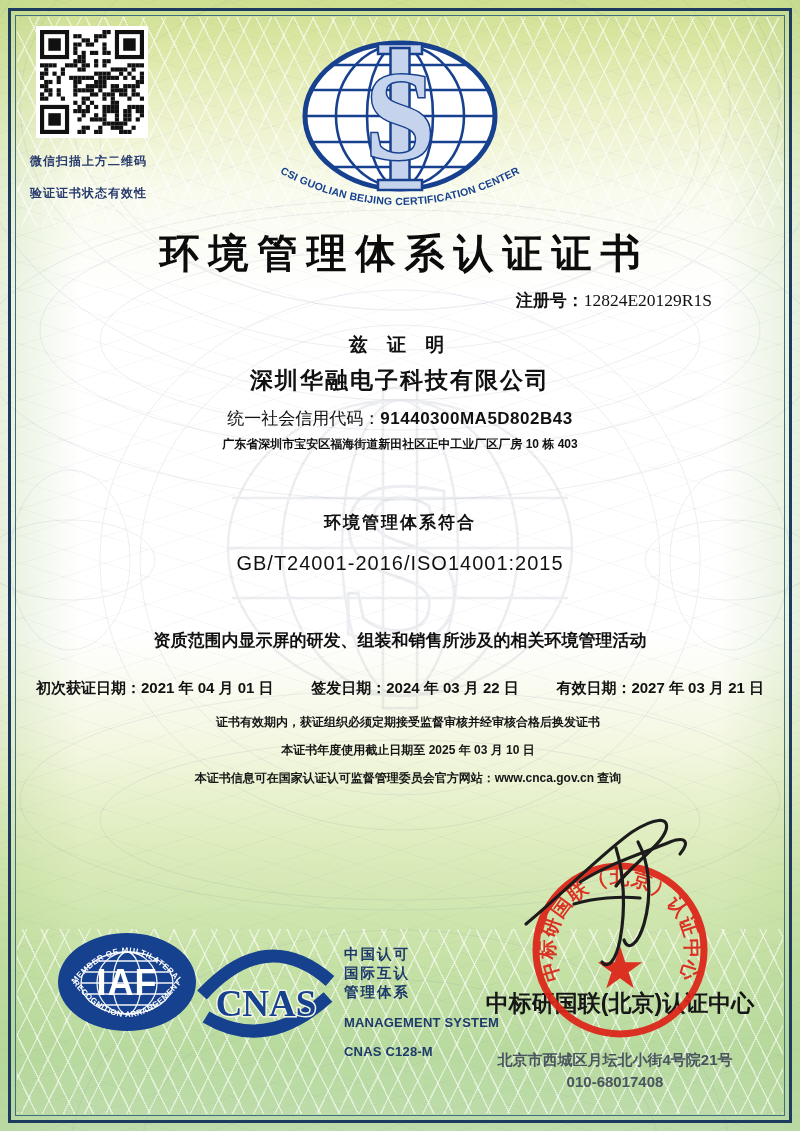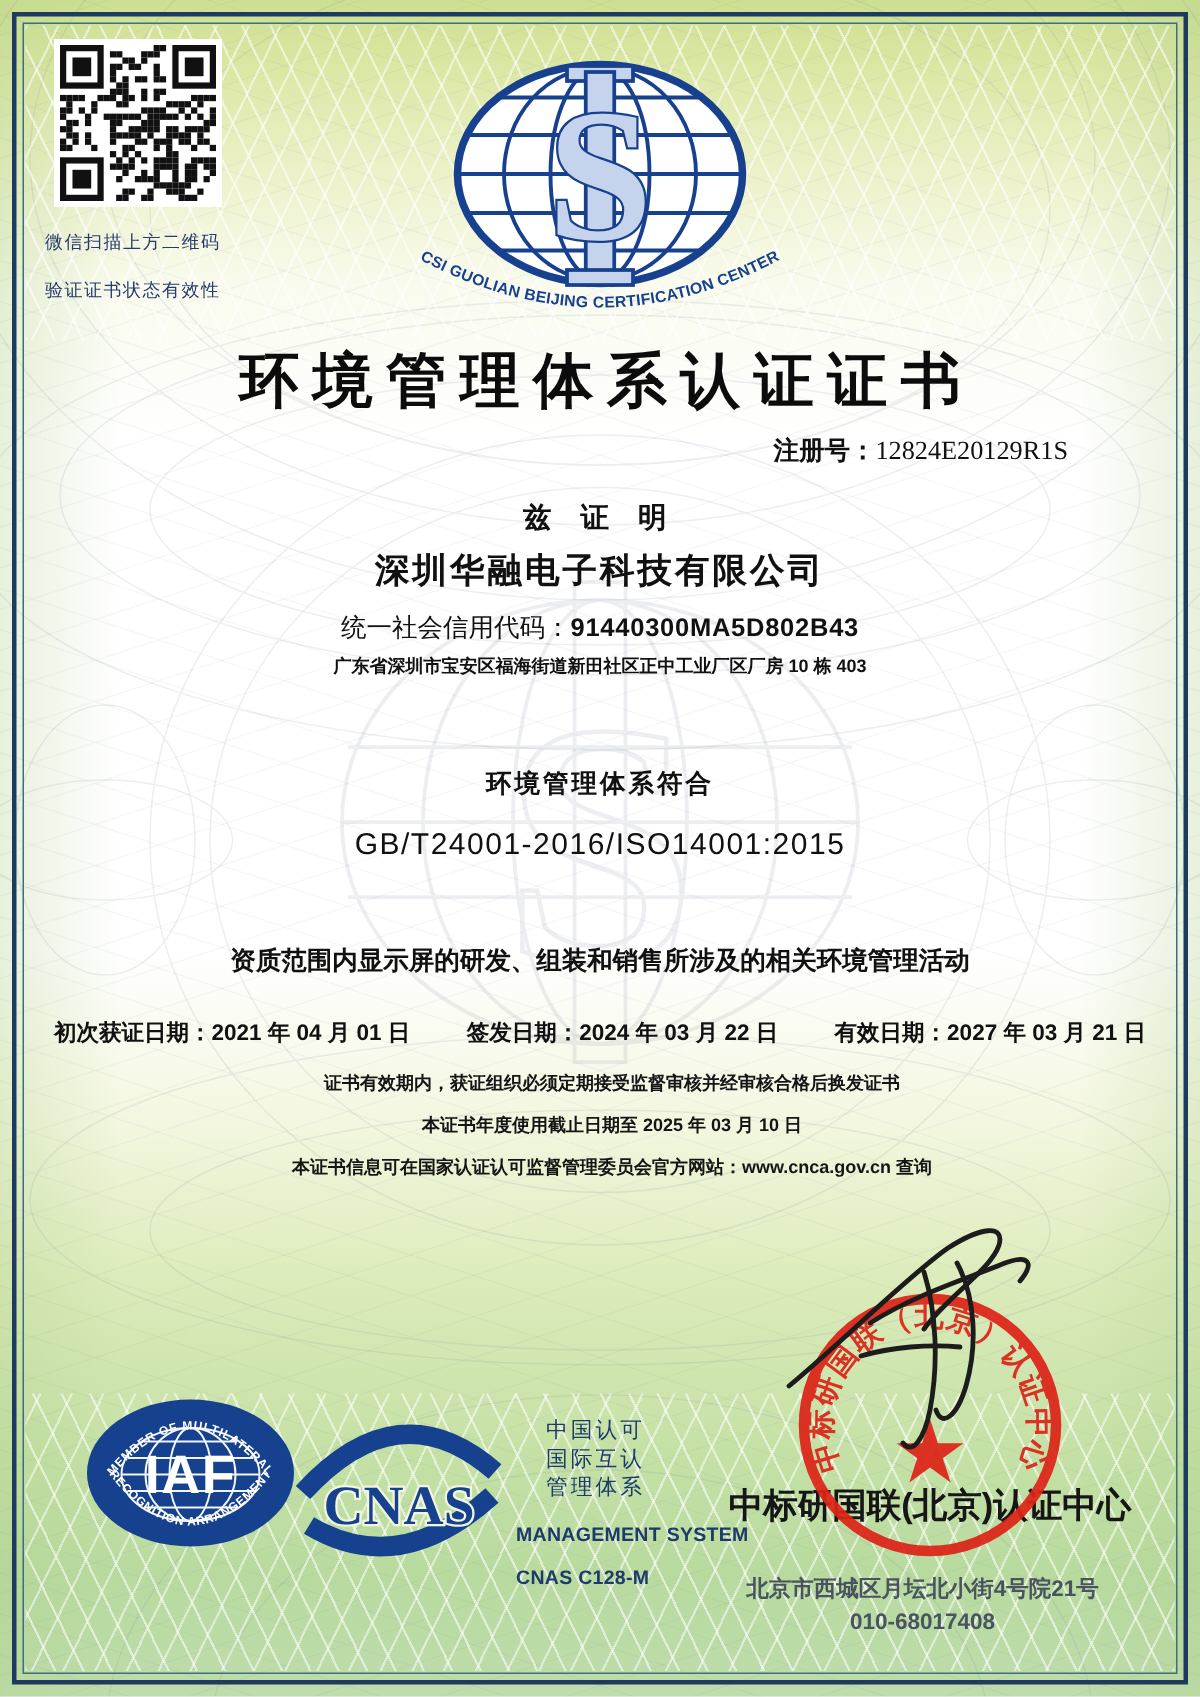--- a/index.html
+++ b/index.html
@@ -24,42 +24,42 @@
     background-image:
       repeating-linear-gradient(64deg, rgba(255,255,255,.55) 0 1.5px, transparent 1.5px 17px),
       repeating-linear-gradient(-64deg, rgba(255,255,255,.5) 0 1.5px, transparent 1.5px 19px);}
   .hatch-top{top:17px;height:210px;}
   .hatch-bottom{bottom:17px;height:185px;}
   .deco{position:absolute;inset:0;pointer-events:none;z-index:1;}
   .abs{position:absolute;}
   .ctr{left:0;right:0;text-align:center;}
   .qr-block{left:30px;top:26px;z-index:3;}
   .qr-code{width:112px;height:112px;background:#fff;padding:4px;box-sizing:border-box;margin-left:6px;}
-  .qr-cap{font-size:12px;font-weight:normal;color:#273a6e;letter-spacing:1px;margin-top:15px;}
+  .qr-cap{font-size:12px;font-weight:bold;color:#273a6e;letter-spacing:1px;margin-top:15px;}
   .logo-svg{left:270px;top:36px;z-index:3;}
   .title{top:226px;font-size:40px;font-weight:bold;letter-spacing:9px;text-indent:9px;color:#0c0c0c;z-index:3;}
   .regno{top:289px;right:88px;font-size:17px;z-index:3;}
   .regno .lbl{font-weight:bold;}
   .regno .val{font-family:"Liberation Serif","DejaVu Serif",serif;font-size:17.5px;}
   .certify{top:332px;font-size:19px;font-weight:600;letter-spacing:7px;z-index:3;}
   .company{top:365px;font-size:23px;font-weight:600;letter-spacing:2px;z-index:3;}
   .credit{top:407px;font-size:17px;z-index:3;}
   .credit .val{font-weight:bold;letter-spacing:.5px;}
   .address{top:436px;font-size:12px;font-weight:700;z-index:3;}
   .sysline{top:511px;font-size:17px;font-weight:600;letter-spacing:2px;z-index:3;}
   .standard{top:552px;font-size:20px;font-weight:400;letter-spacing:1px;z-index:3;}
   .scope-title{top:597px;font-size:17px;font-weight:600;letter-spacing:1px;z-index:3;}
   .scope{top:629px;font-size:17px;font-weight:700;z-index:3;}
   .dates{top:679px;left:0;right:0;display:flex;justify-content:space-between;padding:0 36px;
     font-size:15px;font-weight:600;z-index:3;}
   .notes{top:708px;font-size:12px;font-weight:600;line-height:28px;z-index:3;color:#151515;margin-left:16px;}
   .iaf-svg{left:54px;top:929px;z-index:3;}
   .cnas-svg{left:196px;top:937px;z-index:3;}
   .cnas-text{left:344px;top:945px;color:#1d3a6b;z-index:3;line-height:19px;}
-  .cnas-text .cn{font-size:14.5px;font-weight:normal;letter-spacing:2px;margin-left:20px;}
+  .cnas-text .cn{font-size:14.5px;font-weight:bold;letter-spacing:2px;}
   .cnas-text .en{font-size:13px;font-weight:bold;letter-spacing:.2px;line-height:17px;margin-top:12px;}
   .org-name{left:468px;top:988px;width:304px;text-align:center;font-size:23px;font-weight:600;color:#161616;z-index:2;}
   .stamp-svg{left:528px;top:858px;z-index:4;opacity:.93;}
   .sign-svg{left:520px;top:812px;z-index:5;}
   .office{left:450px;top:1049px;width:330px;text-align:center;font-size:15px;font-weight:bold;
     color:#49545f;line-height:22px;z-index:3;}
 </style>
 </head>
 <body>
 

